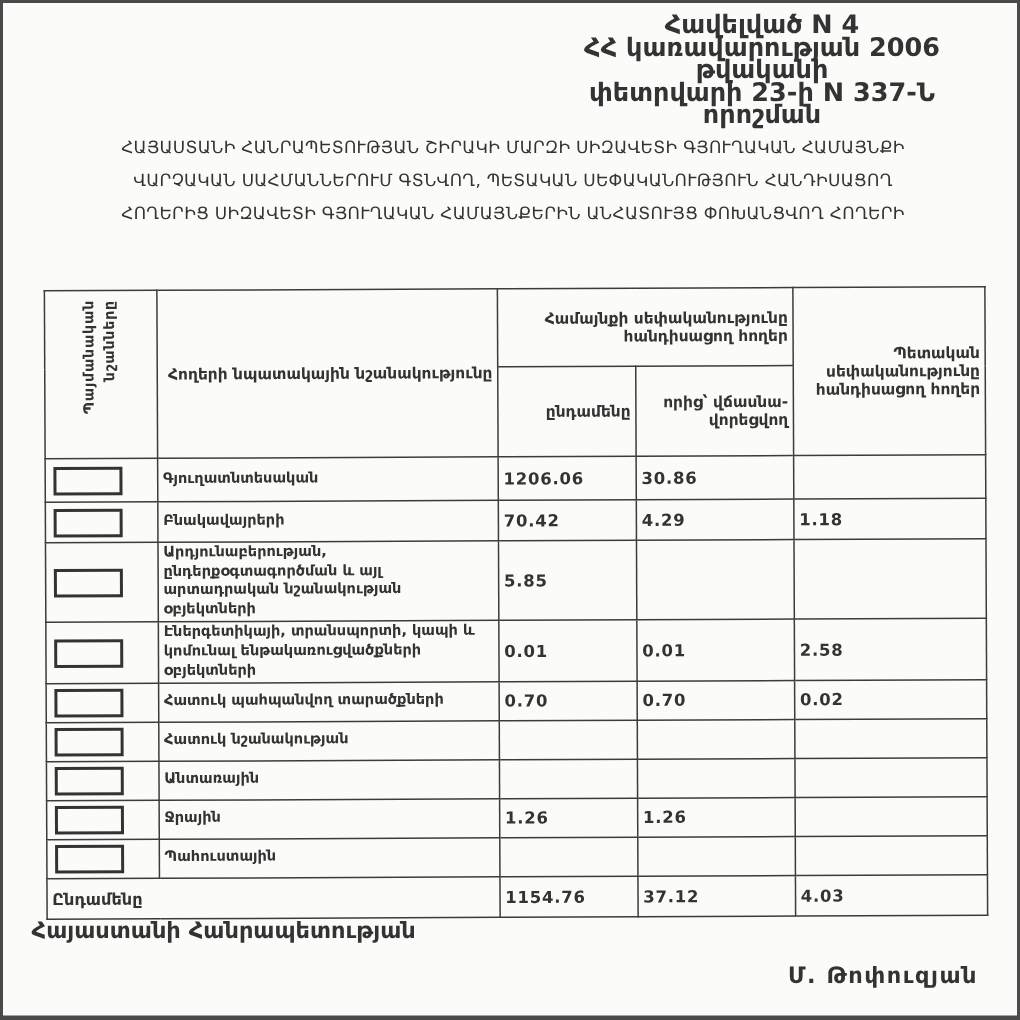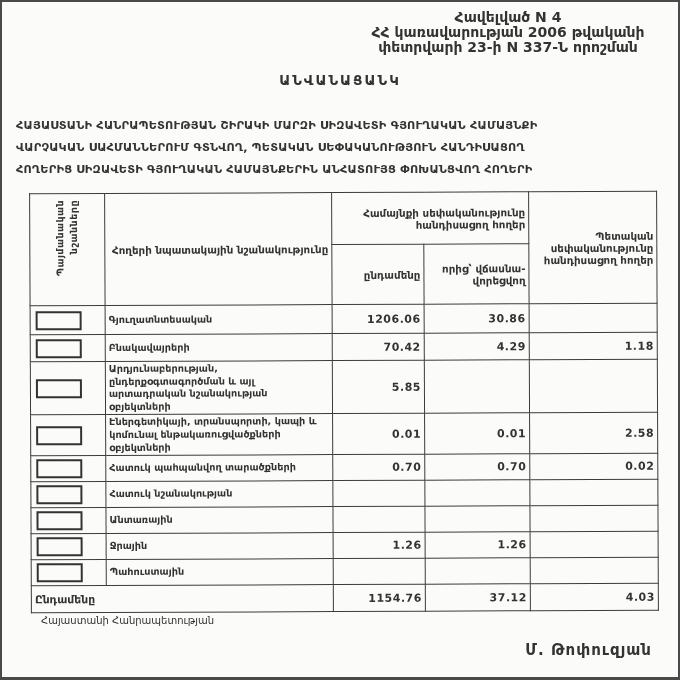--- a/index.html
+++ b/index.html
@@ -6,33 +6,33 @@
   .page {
     position:relative; width:680px; height:680px; box-sizing:border-box;
     background:#fbfbf9; color:#2e2e2e;
     font-family:"DejaVu Sans", sans-serif;
     border:2px solid #4a4a4a; border-bottom-width:3px;
     overflow:hidden;
   }
   
   .annex {
     position:absolute; top:8px; right:20px; width:300px;
-    text-align:center; font-size:14px; font-weight:bold; line-height:15px;
+    text-align:center; font-size:17px; font-weight:bold; line-height:15px;
     color:#333;
   }
   
   .title {
     position:absolute; top:70px; left:0; width:100%;
     text-align:center; font-size:13.5px; font-weight:bold; letter-spacing:2px;
     color:#333;
   }
   
   .subtitle {
-    position:absolute; top:113px; left:14px; width:652px;
-    text-align:left; font-size:11.3px; font-weight:bold; line-height:22px;
+    position:absolute; top:86px; left:14px; width:652px;
+    text-align:center; font-size:11.3px; font-weight:normal; line-height:22px;
     color:#333; letter-spacing:0.2px;
   }
   
   .doc-table {
     position:absolute; top:190px; left:28px; width:627px;
     border-collapse:collapse; table-layout:fixed;
     transform:rotate(-0.25deg);
   }
   .doc-table td, .doc-table th {
     border:1.6px solid #3c3c3c; padding:1px 3px; box-sizing:border-box;
@@ -41,49 +41,48 @@
   .doc-table th { font-size:10.3px; font-weight:bold; text-align:right; vertical-align:middle; }
   .th-group { height:52px; }
   .th-sub   { height:60px; }
   .vert-wrap { display:flex; align-items:center; justify-content:center; height:100%; }
   .vert {
     writing-mode:vertical-rl; transform:rotate(180deg);
     font-size:9.5px; font-weight:bold; line-height:1.45;
     max-height:100px; letter-spacing:0.5px;
   }
   .c-label-cell { font-size:9.7px; font-weight:bold; text-align:left; line-height:1.3; padding-left:4px; vertical-align:middle; }
-  .c-num  { font-size:11px; font-weight:bold; text-align:right; vertical-align:middle; letter-spacing:0.5px; }
+  .c-num  { font-size:11px; font-weight:bold; text-align:left; vertical-align:middle; letter-spacing:0.5px; }
   .c-sym  { vertical-align:middle; }
   .symbox {
     width:42px; height:15px; margin:2px 0 2px 2px;
     border:2px solid #333; background:#fbfbf9;
   }
   .total-label { font-size:10.8px; font-weight:bold; padding-left:72px; vertical-align:middle; }
   
   .sig-block {
-    position:absolute; left:39px; top:611px;
-    font-size:10px; font-weight:normal; line-height:15px; color:#333;
+    position:absolute; left:19px; top:611px;
+    font-size:15px; font-weight:bold; line-height:15px; color:#333;
   }
   .sig-name {
     position:absolute; right:26px; top:639px;
     font-size:15px; font-weight:bold; color:#333; letter-spacing:1px;
   }
 </style>
 </head>
 <body>
 
 <div class="page">
 
   <div class="annex">
     <div>Հավելված N 4</div>
     <div>ՀՀ կառավարության 2006 թվականի</div>
     <div>փետրվարի 23-ի N 337-Ն որոշման</div>
   </div>
 
-  <div class="title">ԱՆՎԱՆԱՑԱՆԿ</div>
 
   <div class="subtitle">
     <div>ՀԱՅԱՍՏԱՆԻ ՀԱՆՐԱՊԵՏՈՒԹՅԱՆ ՇԻՐԱԿԻ ՄԱՐԶԻ ՍԻԶԱՎԵՏԻ ԳՅՈՒՂԱԿԱՆ ՀԱՄԱՅՆՔԻ</div>
     <div>ՎԱՐՉԱԿԱՆ ՍԱՀՄԱՆՆԵՐՈՒՄ ԳՏՆՎՈՂ, ՊԵՏԱԿԱՆ ՍԵՓԱԿԱՆՈՒԹՅՈՒՆ ՀԱՆԴԻՍԱՑՈՂ</div>
     <div>ՀՈՂԵՐԻՑ ՍԻԶԱՎԵՏԻ ԳՅՈՒՂԱԿԱՆ ՀԱՄԱՅՆՔԵՐԻՆ ԱՆՀԱՏՈՒՅՑ ՓՈԽԱՆՑՎՈՂ ՀՈՂԵՐԻ</div>
   </div>
 
   <table class="doc-table">
     <colgroup>
       <col style="width:75px">

